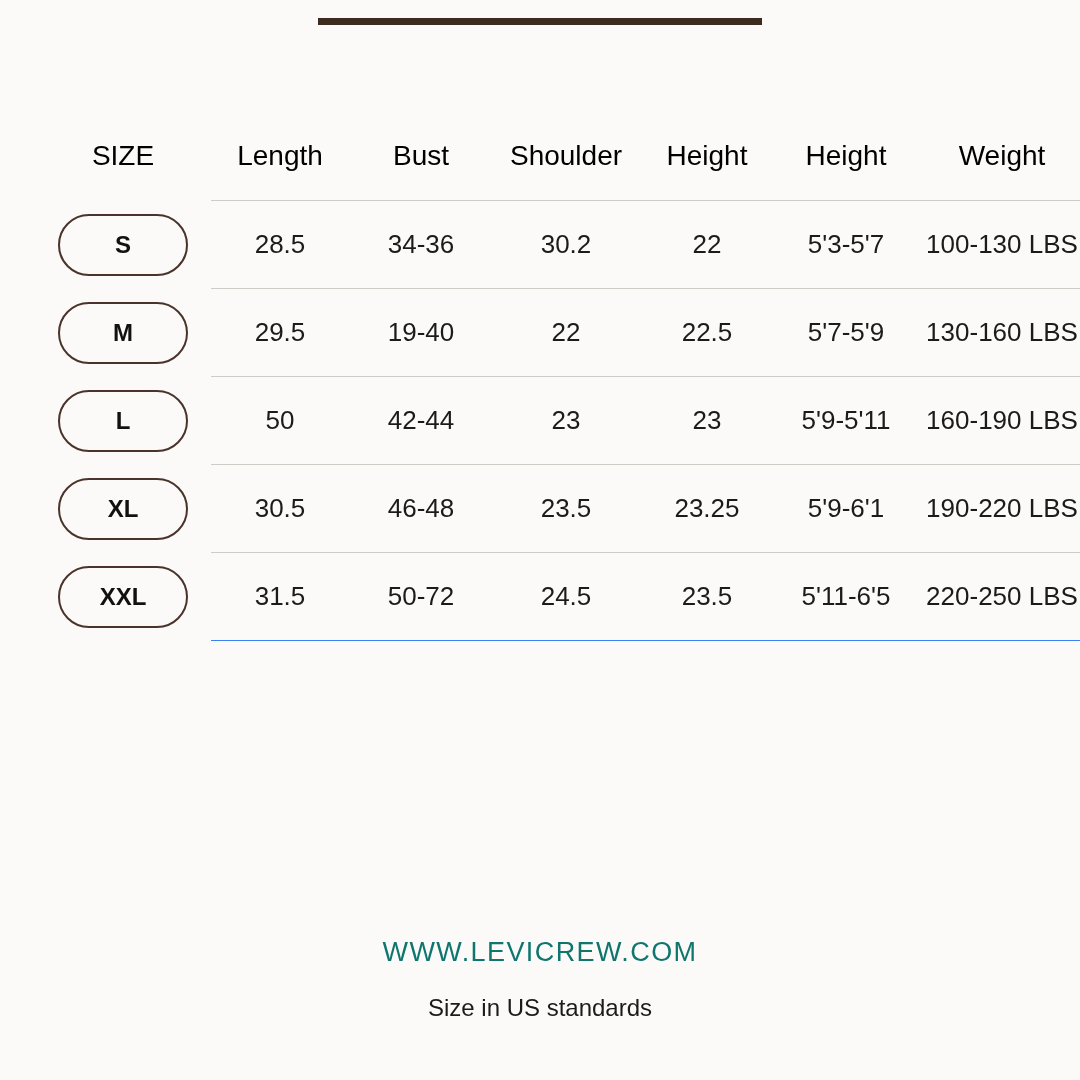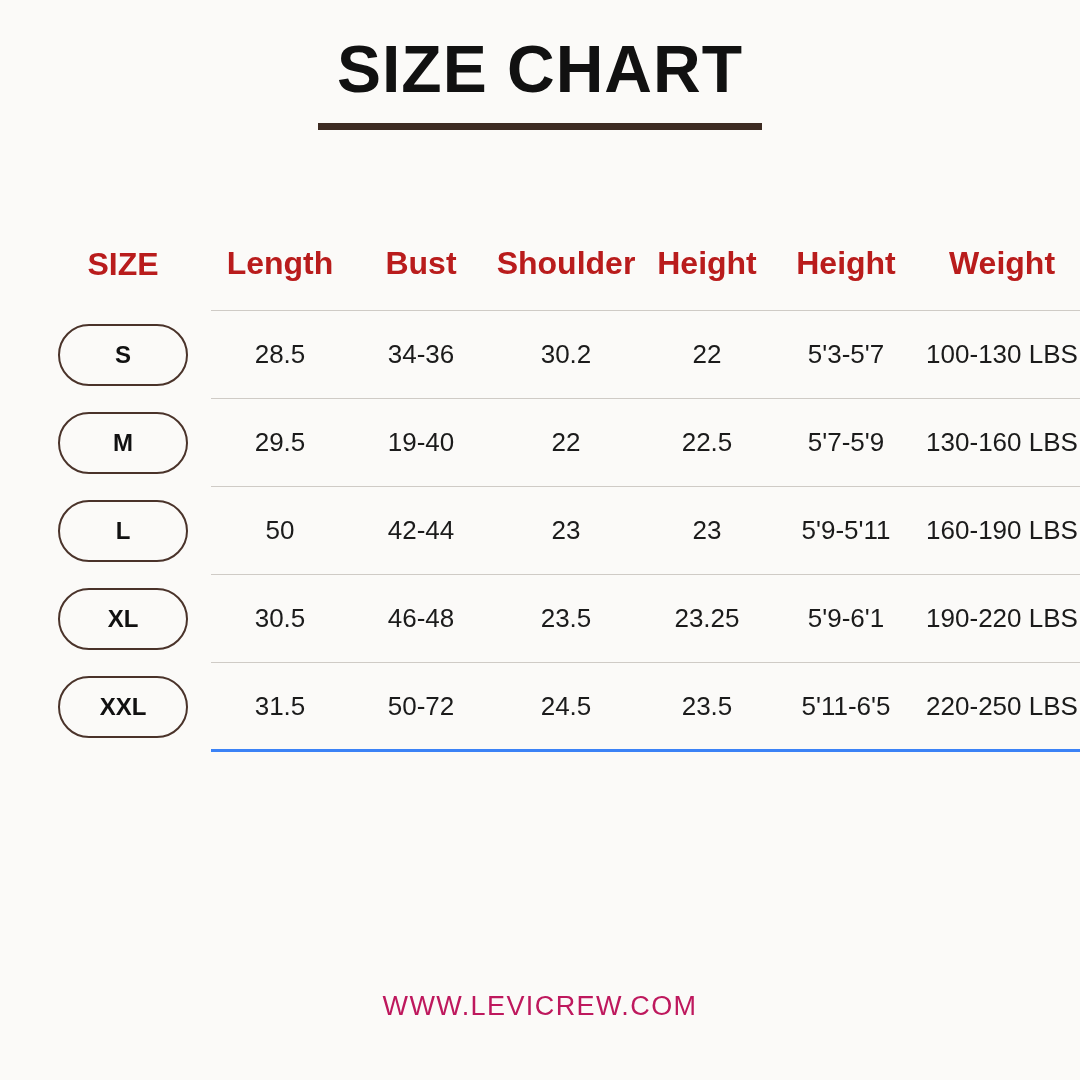--- a/index.html
+++ b/index.html
@@ -57,23 +57,23 @@
     width: 100%;
     border-collapse: collapse;
     table-layout: fixed;
   }
   table.size-table th,
   table.size-table td {
     text-align: center;
     vertical-align: middle;
   }
   table.size-table th {
-    font-size: 32px;
-    font-weight: 700;
-    color: #b91c1c;
+    font-size: 28px;
+    font-weight: 400;
+    color: #000000;
     padding-bottom: 28px;
   }
   col.c-size { width: 176px; }
   col.c-len  { width: 138px; }
   col.c-bust { width: 144px; }
   col.c-sho  { width: 146px; }
   col.c-sle  { width: 136px; }
   col.c-hei  { width: 142px; }
   col.c-wei  { width: 170px; }
 
@@ -82,21 +82,21 @@
   }
   table.size-table tbody td {
     font-size: 26px;
     color: #1b1b1b;
     border-top: 1px solid #cfcbc6;
   }
   table.size-table tbody td.size-cell {
     border-top: none;
   }
   table.size-table tbody tr:last-child td {
-    border-bottom: 3px solid #3b82f6;
+    border-bottom: 1px solid #3b82f6;
   }
   table.size-table tbody tr:last-child td.size-cell {
     border-bottom: none;
   }
   .size-pill {
     display: inline-flex;
     align-items: center;
     justify-content: center;
     width: 130px;
     height: 62px;
@@ -112,34 +112,33 @@
   .footer {
     position: absolute;
     left: 0;
     right: 0;
     bottom: 58px;
     text-align: center;
   }
   .footer .site {
     font-size: 27px;
     letter-spacing: 1.4px;
-    color: #be185d;
+    color: #0f766e;
   }
   .footer .note {
     margin-top: 26px;
     font-size: 24px;
     color: #1b1b1b;
   }
 </style>
 </head>
 <body>
 
 <div class="page">
 
-  <div class="title">SIZE CHART</div>
   <div class="title-rule"></div>
 
   <div class="table-wrap">
     <table class="size-table">
       <colgroup>
         <col class="c-size">
           <col class="c-len">
           <col class="c-bust">
           <col class="c-sho">
           <col class="c-sle">
@@ -212,15 +211,16 @@
           <td>23.5</td>
           <td>5'11-6'5</td>
           <td>220-250 LBS</td>
         </tr>
       </tbody>
     </table>
   </div>
 
   <div class="footer">
     <div class="site">WWW.LEVICREW.COM</div>
+    <div class="note">Size in US standards</div>
   </div>
 
 </div>
 
 </body></html>

